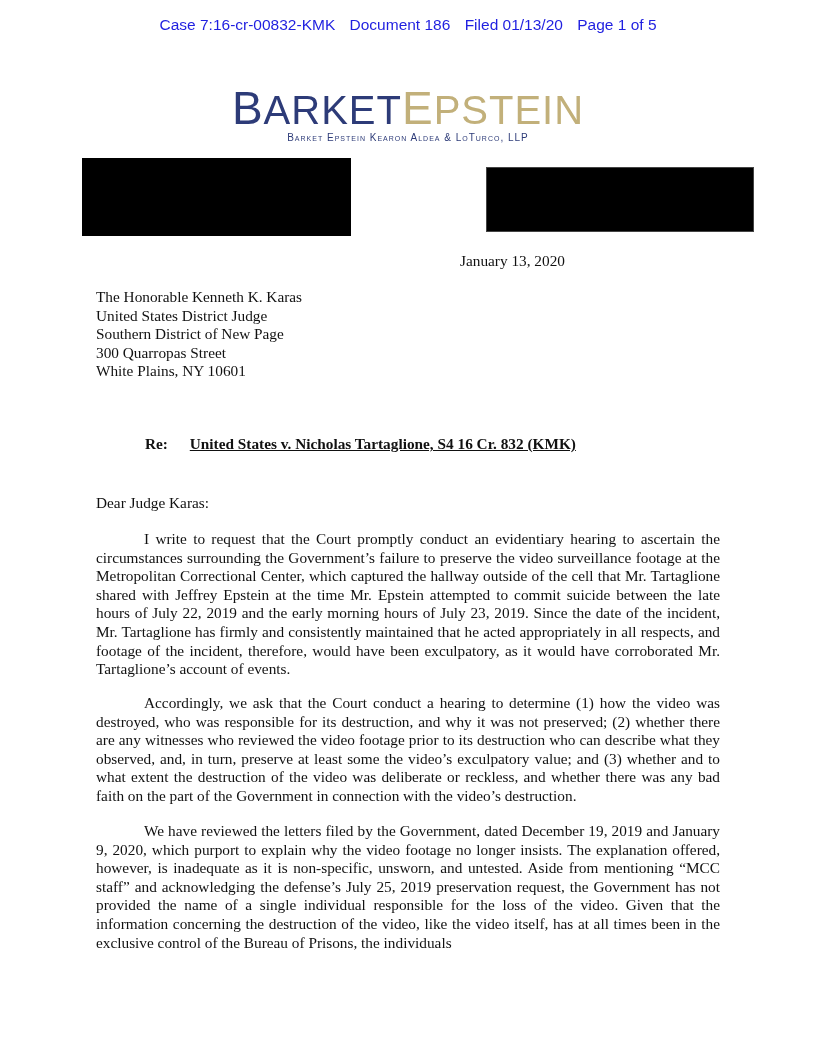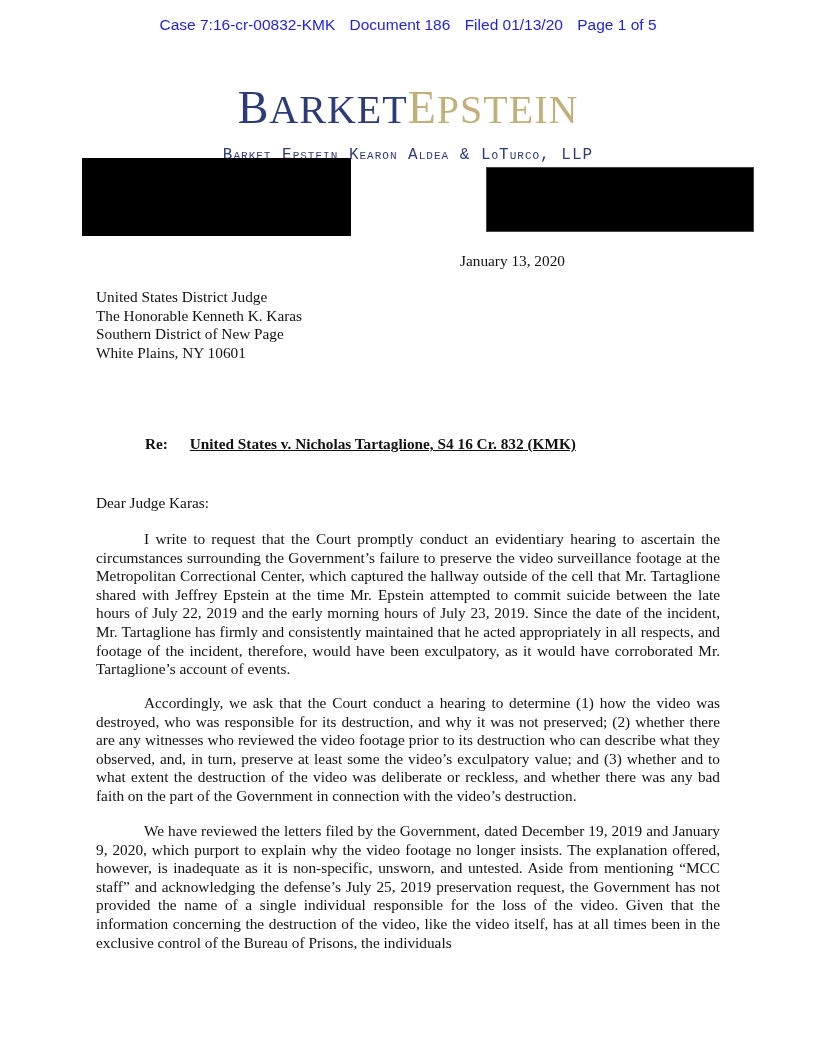--- a/index.html
+++ b/index.html
@@ -5,29 +5,29 @@
   html, body { margin:0; padding:0; background:#ffffff; }
   body { width:816px; height:1056px; position:relative; overflow:hidden; }
   .ecf-header {
     position:absolute; top:16px; left:0; width:816px; text-align:center;
     font-family:"Liberation Sans", sans-serif; font-size:15.5px; color:#1f1fe0;
     word-spacing:0;
   }
   .ecf-header span { margin:12px 5px;text-align:center; }
   .logo { position:absolute; left:0; top:88px; width:816px; text-align:center; }
   .logo-main {
-    font-family:Liberation Serif, serif; font-size:40px; line-height:40px;
+    font-family:Liberation Sans, sans-serif; font-size:40px; line-height:40px;
     letter-spacing:1px; font-weight:normal;
   }
   .logo-main .big { font-size:46px; }
   .logo-barket { color:#2d3b78; }
   .logo-epstein { color:#c2b07a; }
   .logo-sub {
-    font-family:Liberation Mono, monospace; font-size:16px; color:#2d3b78;
-    letter-spacing:1px; margin-top:16px; font-variant:small-caps;
+    font-family:Liberation Sans, sans-serif; font-size:10px; color:#2d3b78;
+    letter-spacing:1px; margin-top:2px; font-variant:small-caps;
   }
   .redact { position:absolute; background:#000; }
   .redact-left { left:82px; top:158px; width:269px; height:78px; }
   .redact-right { left:486px; top:167px; width:268px; height:65px; border:1px solid #444; box-sizing:border-box; }
   .doc {
     font-family:"Liberation Serif", serif; font-size:15.3px; color:#111; line-height:18.6px;
   }
   .date { position:absolute; left:460px; top:252px; }
   .address { position:absolute; left:96px; top:288px; }
   .address .line { display:block; }
@@ -59,23 +59,24 @@
   </div>
   <div class="logo-sub">Barket Epstein Kearon Aldea &amp; LoTurco, LLP</div>
 </div>
 
 <div class="redact redact-left"></div>
 <div class="redact redact-right"></div>
 
 <div class="doc date">January 13, 2020</div>
 
 <div class="doc address">
+  <span class="line">The Honorable Kenneth K. Karas</span>
   <span class="line">United States District Judge</span>
-  <span class="line">The Honorable Kenneth K. Karas</span>
   <span class="line">Southern District of New Page</span>
+  <span class="line">300 Quarropas Street</span>
   <span class="line">White Plains, NY 10601</span>
 </div>
 
 <div class="doc re">
   <span class="label">Re:</span>
   <span class="subject">United States v. Nicholas Tartaglione, S4 16 Cr. 832 (KMK)</span>
 </div>
 
 <div class="doc salutation">Dear Judge Karas:</div>
 

